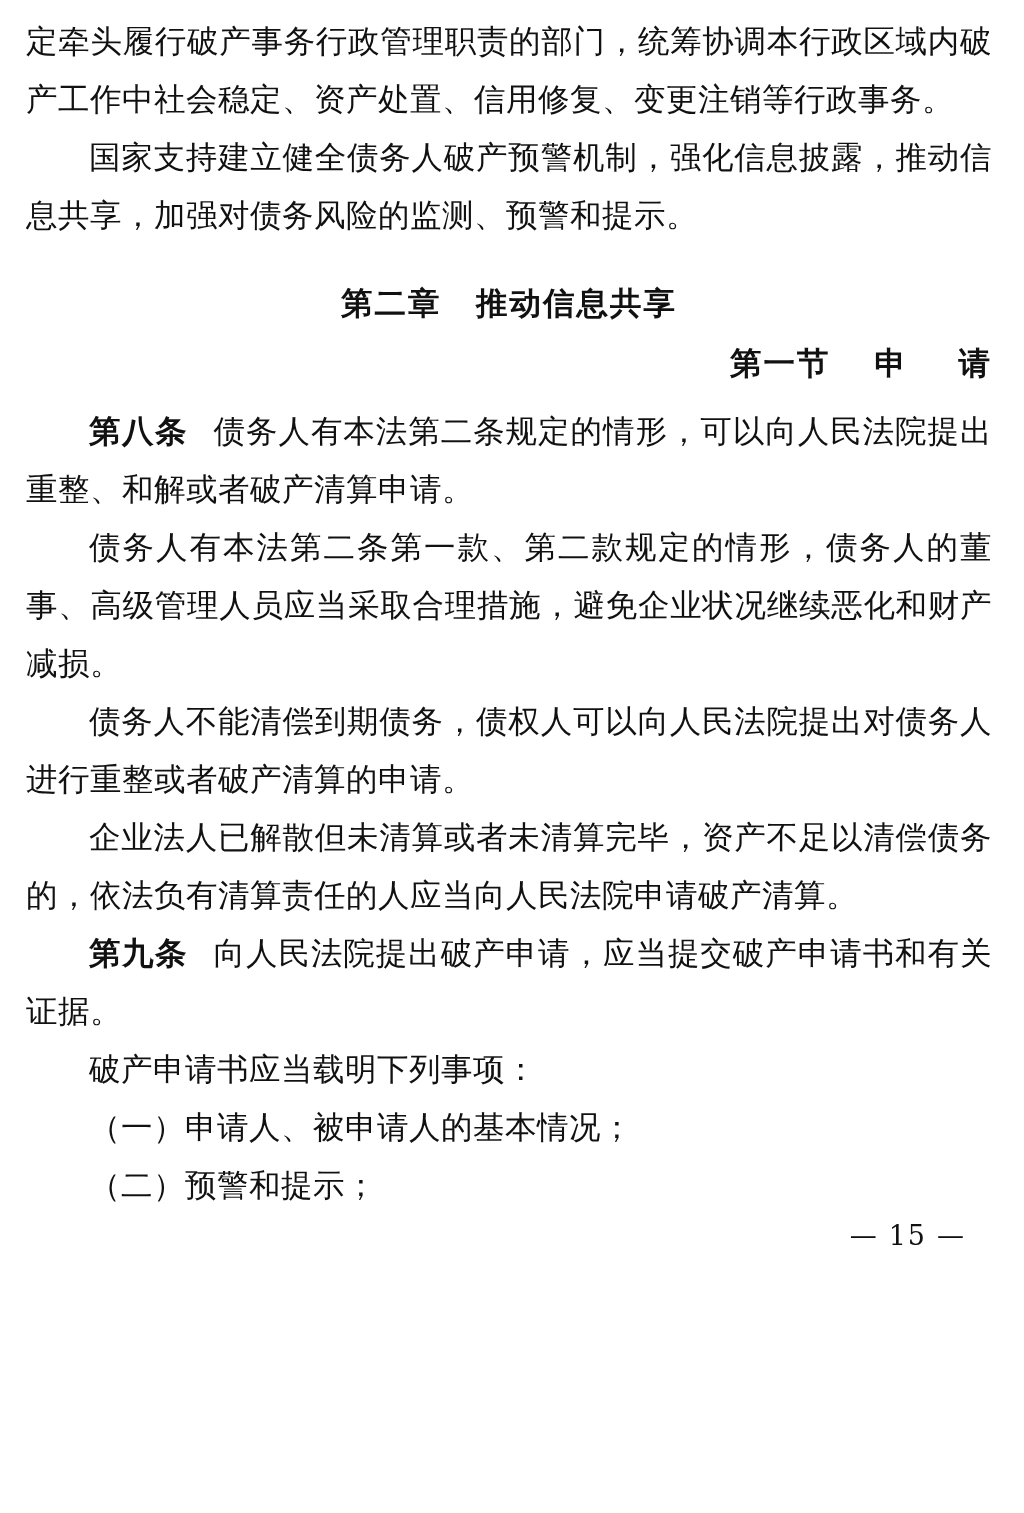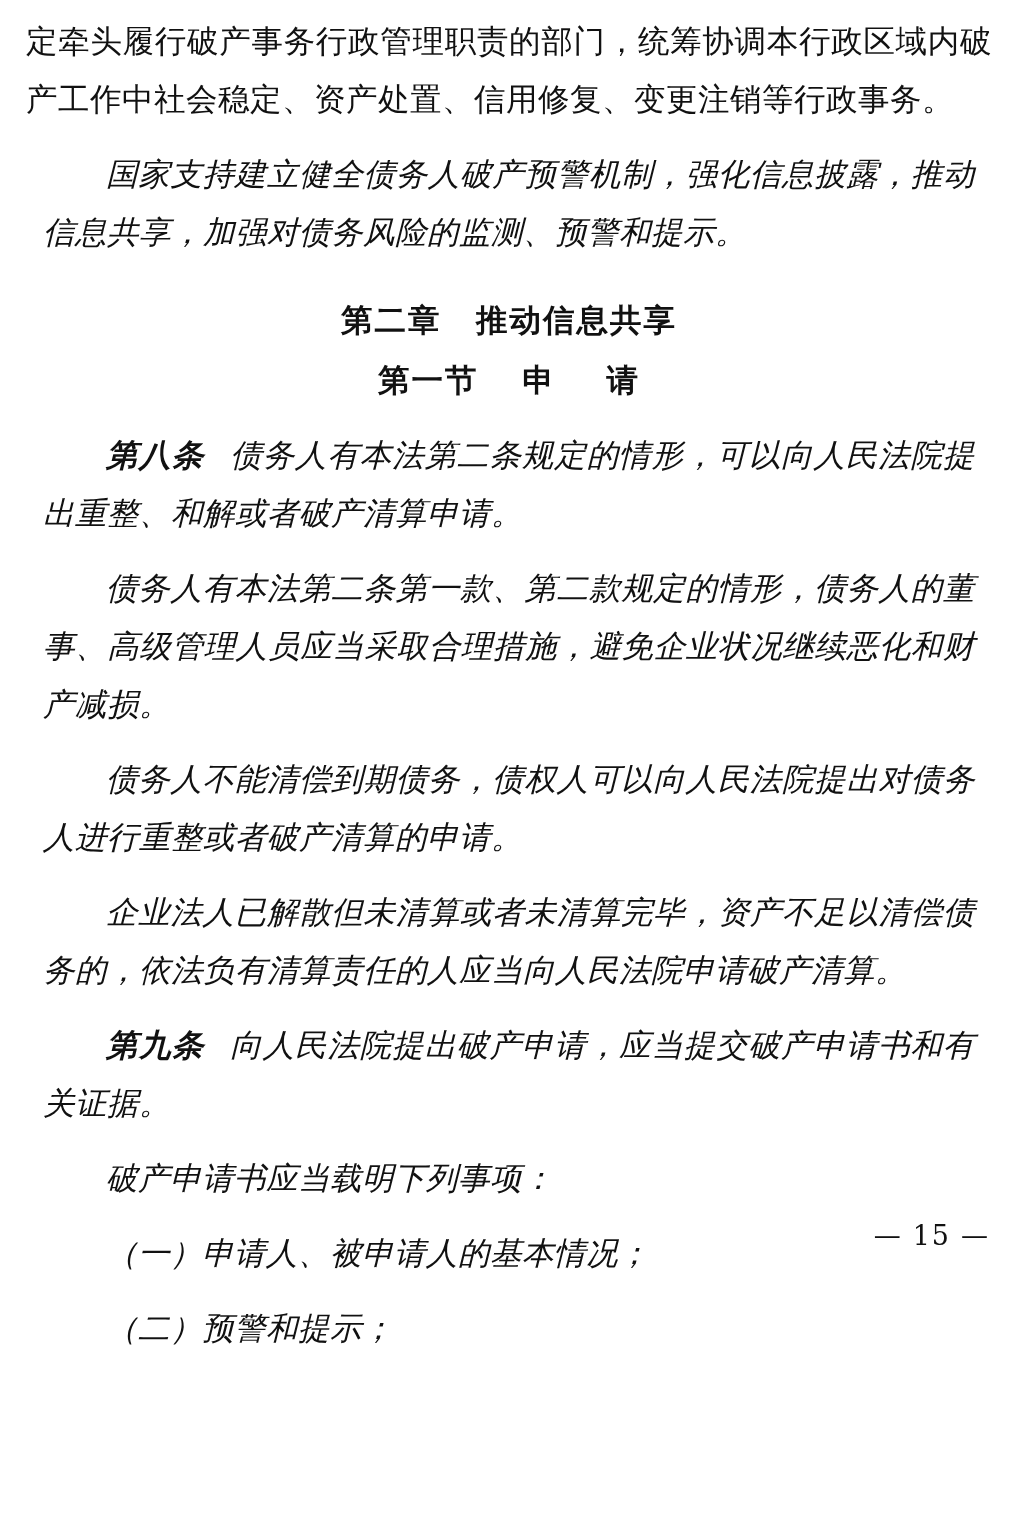--- a/index.html
+++ b/index.html
@@ -27,39 +27,38 @@
     line-height: 58px;
     letter-spacing: 0.5px;
     text-align: justify;
     text-justify: inter-ideograph;
   }
   .para {
     margin: 0;
     text-indent: 0;
   }
   .para-indent {
-    margin: 17px;
+    margin: 0;
     text-indent: 2em;
-    font-style: italic;
   }
   .chapter-title {
     margin: 30px 0 0 0;
     text-align: center;
     font-size: 31.5px;
     line-height: 58px;
     font-weight: bold;
     letter-spacing: 2px;
   }
   .chapter-title .gap {
     display: inline-block;
     width: 1.1em;
   }
   .section-title {
     margin: 2px 0 10px 0;
-    text-align: center;
+    text-align: right;
     font-size: 31.5px;
     line-height: 58px;
     letter-spacing: 2px;
   }
   .section-title .gap-wide {
     display: inline-block;
     width: 1.4em;
   }
   .section-title .gap-mid {
     display: inline-block;
@@ -69,21 +68,21 @@
     font-weight: bold;
     letter-spacing: 1px;
   }
   .article-gap {
     display: inline-block;
     width: 0.8em;
   }
   .footer {
     position: absolute;
     left: 0;
-    right: 24px;
+    right: 48px;
     bottom: 18px;
     text-align: right;
     font-size: 27px;
     line-height: 34px;
     color: #111111;
     letter-spacing: 2px;
   }
   .footer .dash {
     display: inline-block;
     padding: 0 10px;

